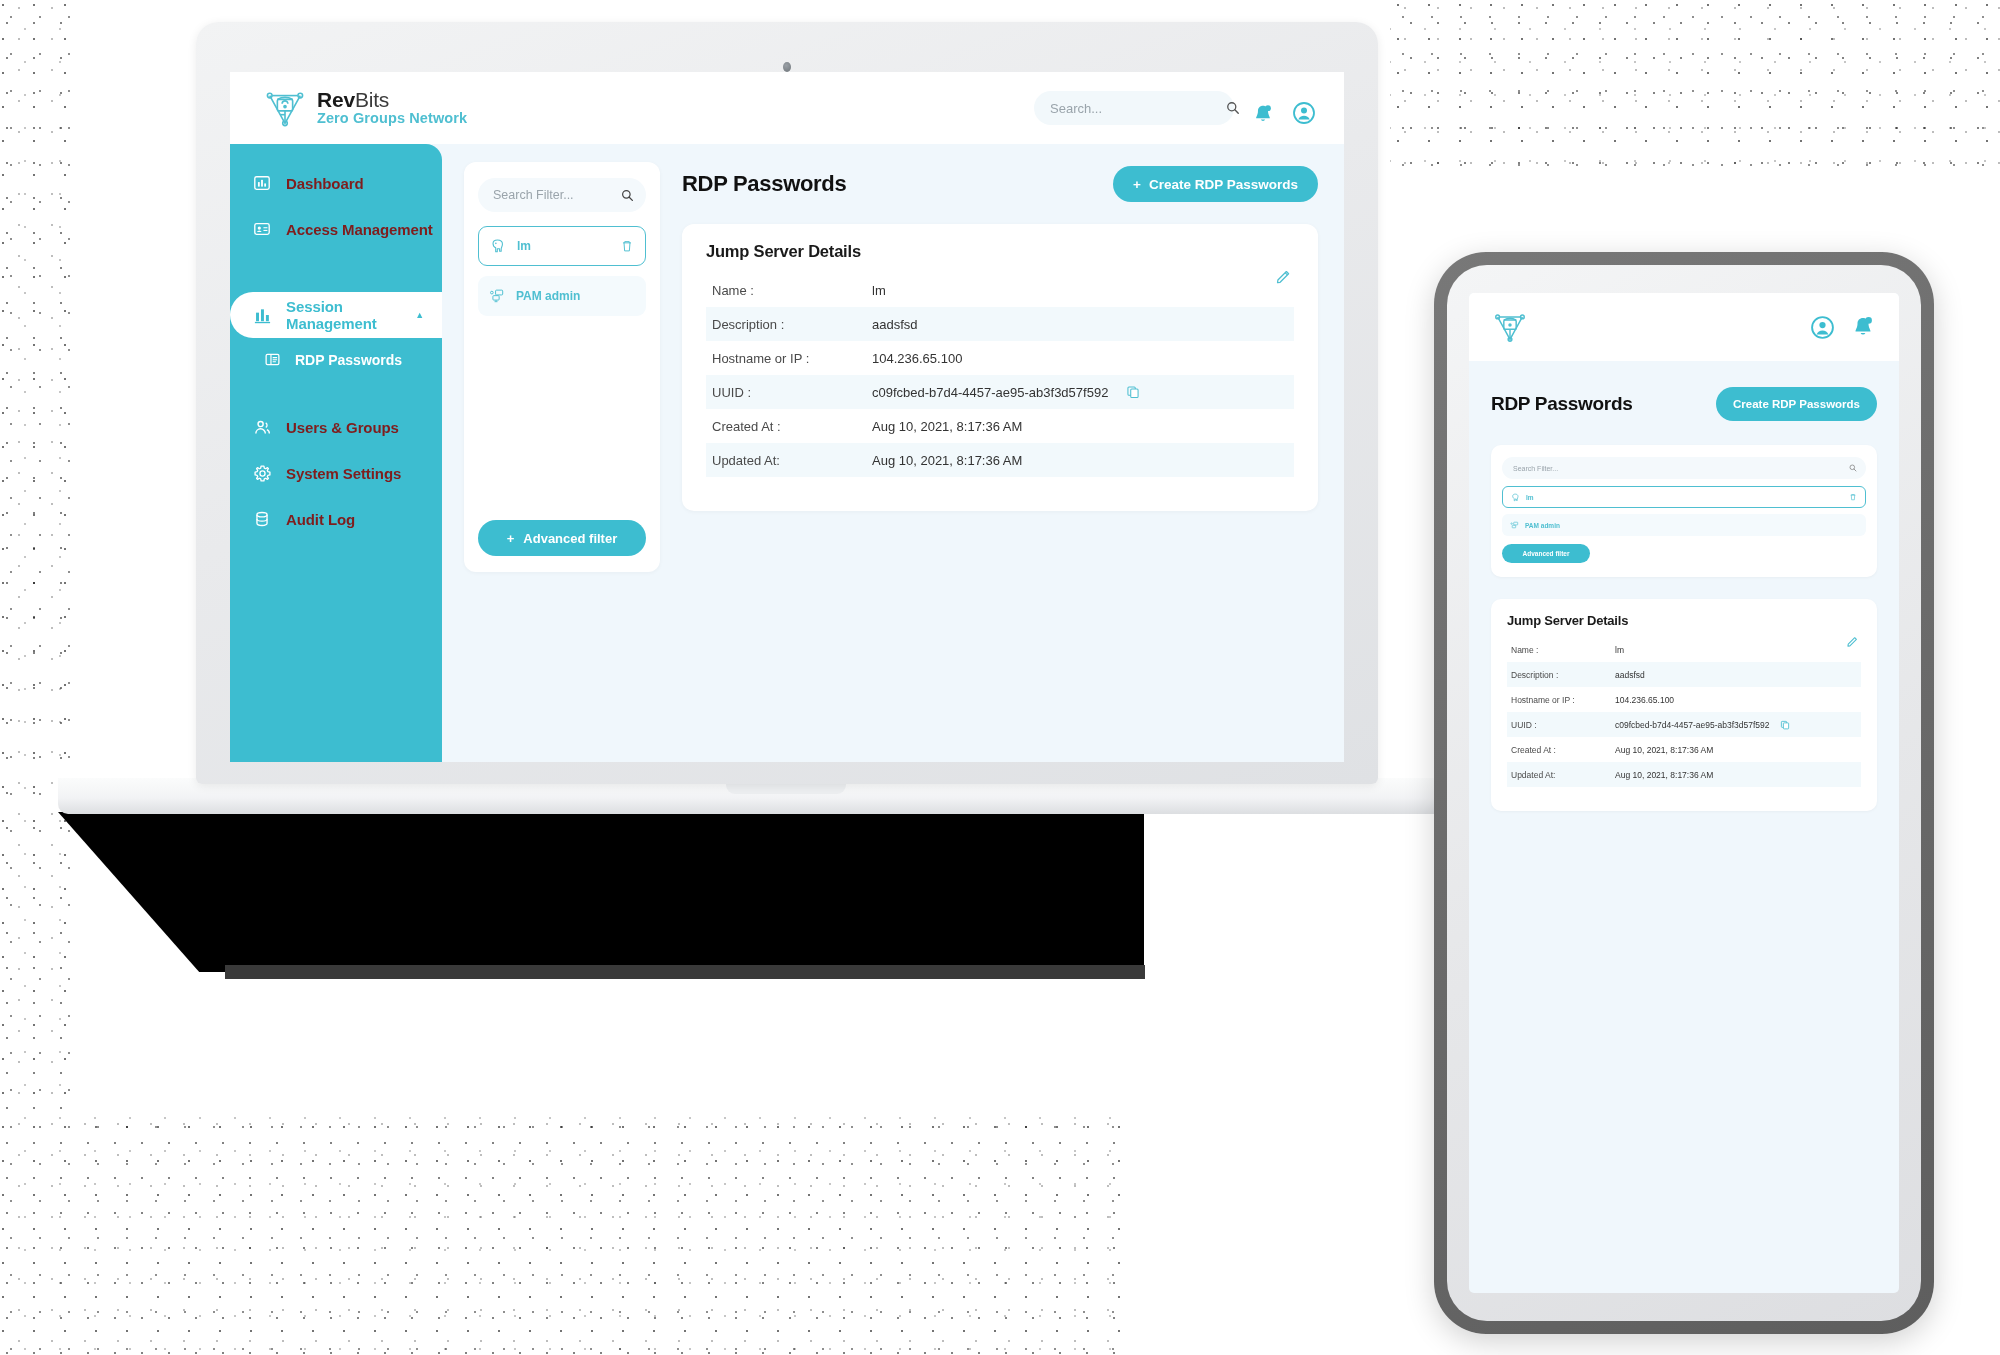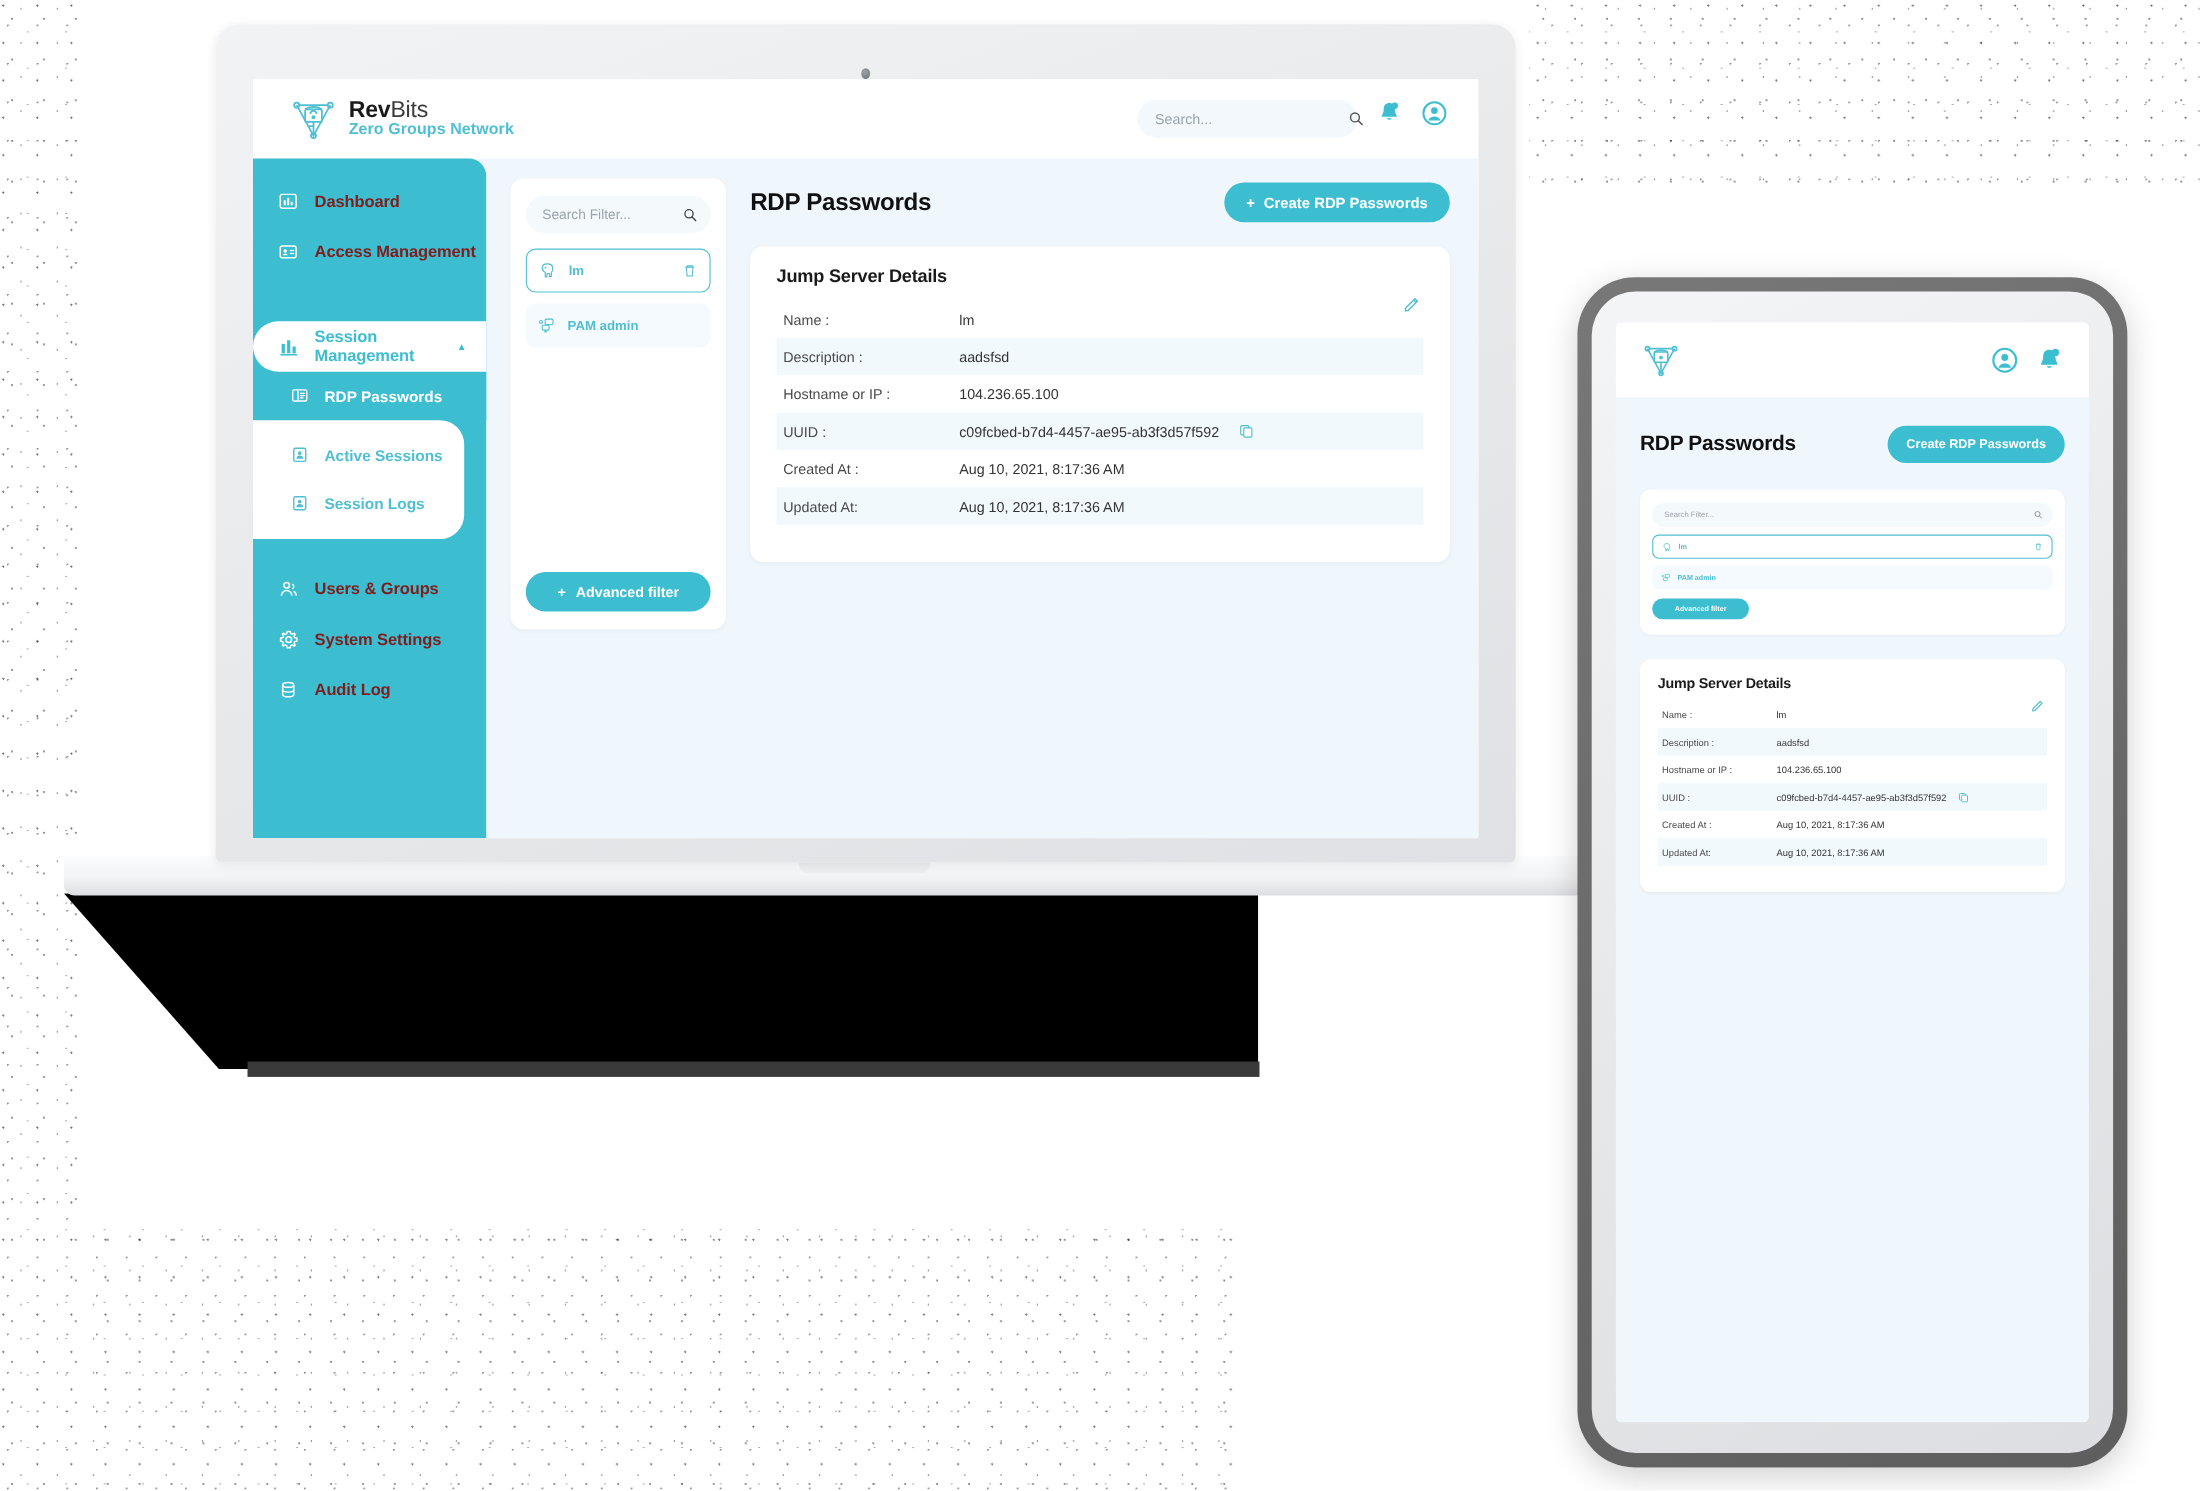--- a/index.html
+++ b/index.html
@@ -115,21 +115,21 @@
     display: flex; align-items: center;
     padding: 0 28px 0 34px; flex-shrink: 0;
   }
   .brand { display: flex; align-items: center; gap: 11px; }
   .brand-logo { width: 42px; height: 42px; flex-shrink: 0; }
   .brand-text { line-height: 1.05; }
   .brand-name { font-size: 21px; font-weight: 700; color: #1a1a1a; letter-spacing: -0.2px; }
   .brand-name .light { font-weight: 400; color: #3b3b3b; }
   .brand-sub { font-size: 14.5px; font-weight: 700; color: #4FBFD1; letter-spacing: 0.1px; }
 
-  .topbar-right { margin-left: auto; display: flex; align-items: flex-start; gap: 18px; }
+  .topbar-right { margin-left: auto; display: flex; align-items: flex-end; gap: 18px; }
   .search-box {
     width: 200px; height: 34px; background: #F2F8FB;
     border-radius: 17px; display: flex; align-items: center;
     padding: 0 12px 0 16px; border: none;
   }
   .search-box input {
     flex: 1; border: none; background: transparent; outline: none;
     font-family: inherit; font-size: 13px; color: #555;
   }
   .search-box input::placeholder { color: #9aa4ab; }
@@ -445,42 +445,20 @@
                 <svg viewBox="0 0 20 20" width="17" height="17">
                   <rect x="2.5" y="4" width="15" height="12" rx="1.6" fill="none" stroke="#fff" stroke-width="1.5"></rect>
                   <path d="M8.2 4.6 L8.2 15.4" stroke="#fff" stroke-width="1.4"></path>
                   <path d="M10.2 7.8 L15.4 7.8 M10.2 10.2 L15.4 10.2 M10.2 12.6 L14 12.6" stroke="#fff" stroke-width="1.2"></path>
                 </svg>
               </span>
               <span>RDP Passwords</span>
             </div>
           </div>
 
-          <div class="subnav-white">
-            <div class="sub-item">
-              <span class="nav-ico">
-                <svg viewBox="0 0 20 20" width="17" height="17">
-                  <rect x="3.6" y="3" width="12.8" height="14" rx="1.8" fill="none" stroke="#4FBFD1" stroke-width="1.5"></rect>
-                  <circle cx="10" cy="8.2" r="2" fill="#4FBFD1"></circle>
-                  <path d="M6.5 14.2 a3.5 3.5 0 0 1 7 0 Z" fill="#4FBFD1"></path>
-                </svg>
-              </span>
-              <span>Active Sessions</span>
-            </div>
-            <div class="sub-item">
-              <span class="nav-ico">
-                <svg viewBox="0 0 20 20" width="17" height="17">
-                  <rect x="3.6" y="3" width="12.8" height="14" rx="1.8" fill="none" stroke="#4FBFD1" stroke-width="1.5"></rect>
-                  <circle cx="10" cy="8.2" r="2" fill="#4FBFD1"></circle>
-                  <path d="M6.5 14.2 a3.5 3.5 0 0 1 7 0 Z" fill="#4FBFD1"></path>
-                </svg>
-              </span>
-              <span>Session Logs</span>
-            </div>
-          </div>
 
           <div class="nav-gap"></div>
 
           <div class="nav-item">
             <span class="nav-ico">
               <svg viewBox="0 0 20 20" width="19" height="19">
                 <circle cx="8" cy="6.4" r="2.7" fill="none" stroke="#fff" stroke-width="1.5"></circle>
                 <path d="M3 16.4 a5 5 0 0 1 10 0" fill="none" stroke="#fff" stroke-width="1.5"></path>
                 <path d="M13.4 5.2 a2.6 2.6 0 0 1 0 4.6" fill="none" stroke="#fff" stroke-width="1.4"></path>
                 <path d="M14.6 12.2 a4.4 4.4 0 0 1 2.6 4.2" fill="none" stroke="#fff" stroke-width="1.4"></path>

